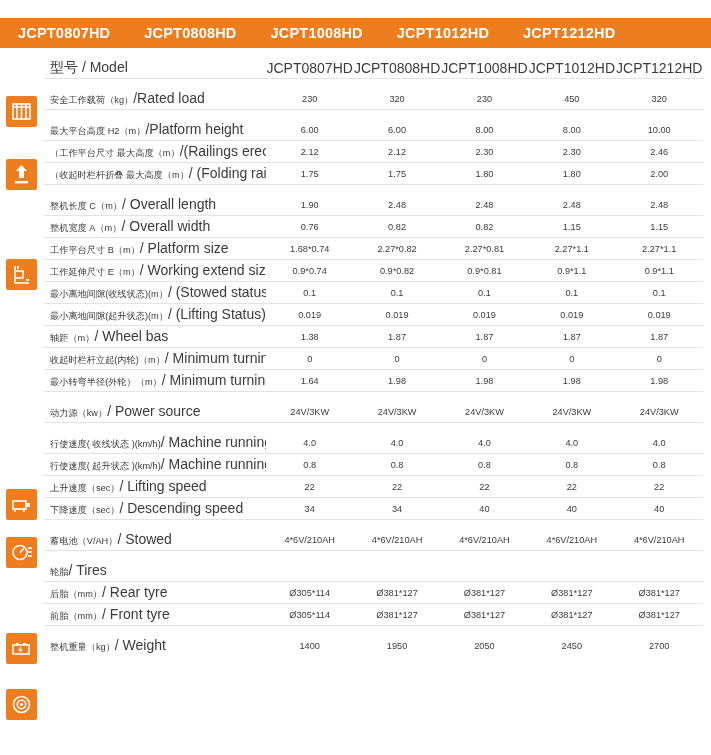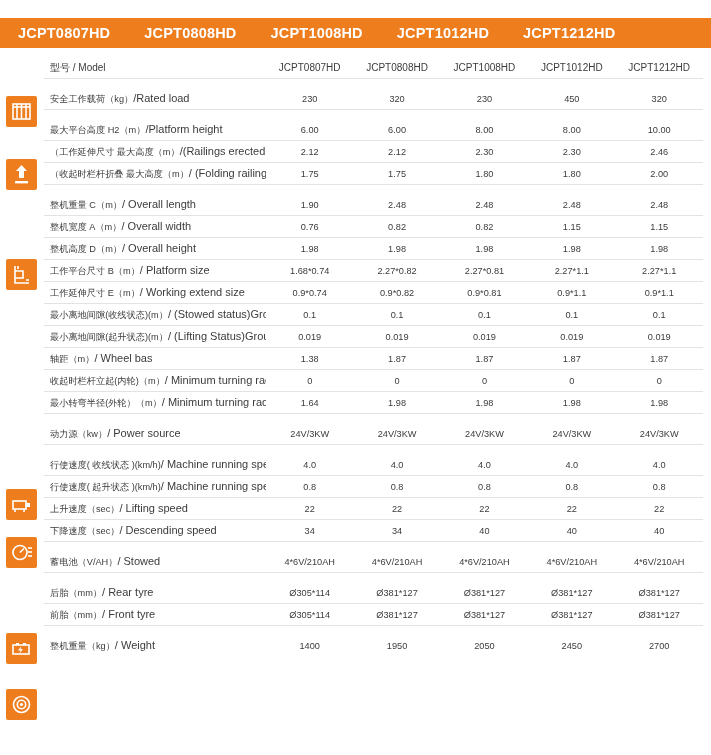--- a/index.html
+++ b/index.html
@@ -43,23 +43,23 @@
     height:21px;
     vertical-align:middle;
     border-bottom:1px solid #e3e3e3;
     white-space:nowrap;
     overflow:hidden;
   }
   tr.nb td{border-bottom:none;}
   td.label{text-align:left;padding-left:6px;width:222px;}
   td.val{text-align:center;}
   tr.spacer td{height:9px;border-bottom:none;}
-  tr.head td{font-size:10px;color:#3b3b3b;border-bottom:1px solid #e3e3e3;}
+  tr.head td{font-size:14px;color:#3b3b3b;border-bottom:1px solid #e3e3e3;}
   tr.head td.val{}
-  .sub{font-size:11px;}
+  .sub{font-size:14px;}
 
   
   .icon{
     position:absolute;
     left:6px;
     width:31px;height:31px;
     background:#ee7d1e;
     border-radius:2px;
     box-sizing:border-box;
   }
@@ -199,65 +199,57 @@
 
           <tr>
             <td class="label"><span>最大平台高度 H2（m）</span><span class="sub">/Platform height</span></td>
             <td class="val">6.00</td>
             <td class="val">6.00</td>
             <td class="val">8.00</td>
             <td class="val">8.00</td>
             <td class="val">10.00</td>
           </tr>
           <tr>
-            <td class="label"><span>（工作延伸尺寸 最大高度（m）</span><span class="sub">/(Railings erected )Maximum height</span></td>
+            <td class="label"><span>（工作平台尺寸 最大高度（m）</span><span class="sub">/(Railings erected )Maximum height</span></td>
             <td class="val">2.12</td>
             <td class="val">2.12</td>
             <td class="val">2.30</td>
             <td class="val">2.30</td>
             <td class="val">2.46</td>
           </tr>
           <tr>
             <td class="label"><span>（收起时栏杆折叠 最大高度（m）</span><span class="sub">/ (Folding railing )Maximum height</span></td>
             <td class="val">1.75</td>
             <td class="val">1.75</td>
             <td class="val">1.80</td>
             <td class="val">1.80</td>
             <td class="val">2.00</td>
           </tr>
 
           <tr class="spacer">
               <td colspan="6"></td>
             </tr>
 
           <tr>
-            <td class="label"><span>整机重量 C（m）</span><span class="sub">/ Overall length</span></td>
+            <td class="label"><span>整机长度 C（m）</span><span class="sub">/ Overall length</span></td>
             <td class="val">1.90</td>
             <td class="val">2.48</td>
             <td class="val">2.48</td>
             <td class="val">2.48</td>
             <td class="val">2.48</td>
           </tr>
           <tr>
             <td class="label"><span>整机宽度 A（m）</span><span class="sub">/ Overall width</span></td>
             <td class="val">0.76</td>
             <td class="val">0.82</td>
             <td class="val">0.82</td>
             <td class="val">1.15</td>
             <td class="val">1.15</td>
           </tr>
           <tr>
-            <td class="label"><span>整机高度 D（m）</span><span class="sub">/ Overall height</span></td>
-            <td class="val">1.98</td>
-            <td class="val">1.98</td>
-            <td class="val">1.98</td>
-            <td class="val">1.98</td>
-            <td class="val">1.98</td>
-          </tr>
-          <tr>
             <td class="label"><span>工作平台尺寸 B（m）</span><span class="sub">/ Platform size</span></td>
             <td class="val">1.68*0.74</td>
             <td class="val">2.27*0.82</td>
             <td class="val">2.27*0.81</td>
             <td class="val">2.27*1.1</td>
             <td class="val">2.27*1.1</td>
           </tr>
           <tr>
             <td class="label"><span>工作延伸尺寸 E（m）</span><span class="sub">/ Working extend size</span></td>
             <td class="val">0.9*0.74</td>
@@ -367,20 +359,28 @@
             <td class="val">4*6V/210AH</td>
             <td class="val">4*6V/210AH</td>
             <td class="val">4*6V/210AH</td>
             <td class="val">4*6V/210AH</td>
           </tr>
 
           <tr class="spacer">
               <td colspan="6"></td>
             </tr>
 
+          <tr>
+            <td class="label"><span>轮胎</span><span class="sub">/ Tires</span></td>
+            <td class="val"></td>
+            <td class="val"></td>
+            <td class="val"></td>
+            <td class="val"></td>
+            <td class="val"></td>
+          </tr>
           <tr>
             <td class="label"><span>后胎（mm）</span><span class="sub">/ Rear tyre</span></td>
             <td class="val">Ø305*114</td>
             <td class="val">Ø381*127</td>
             <td class="val">Ø381*127</td>
             <td class="val">Ø381*127</td>
             <td class="val">Ø381*127</td>
           </tr>
           <tr>
             <td class="label"><span>前胎（mm）</span><span class="sub">/ Front tyre</span></td>

